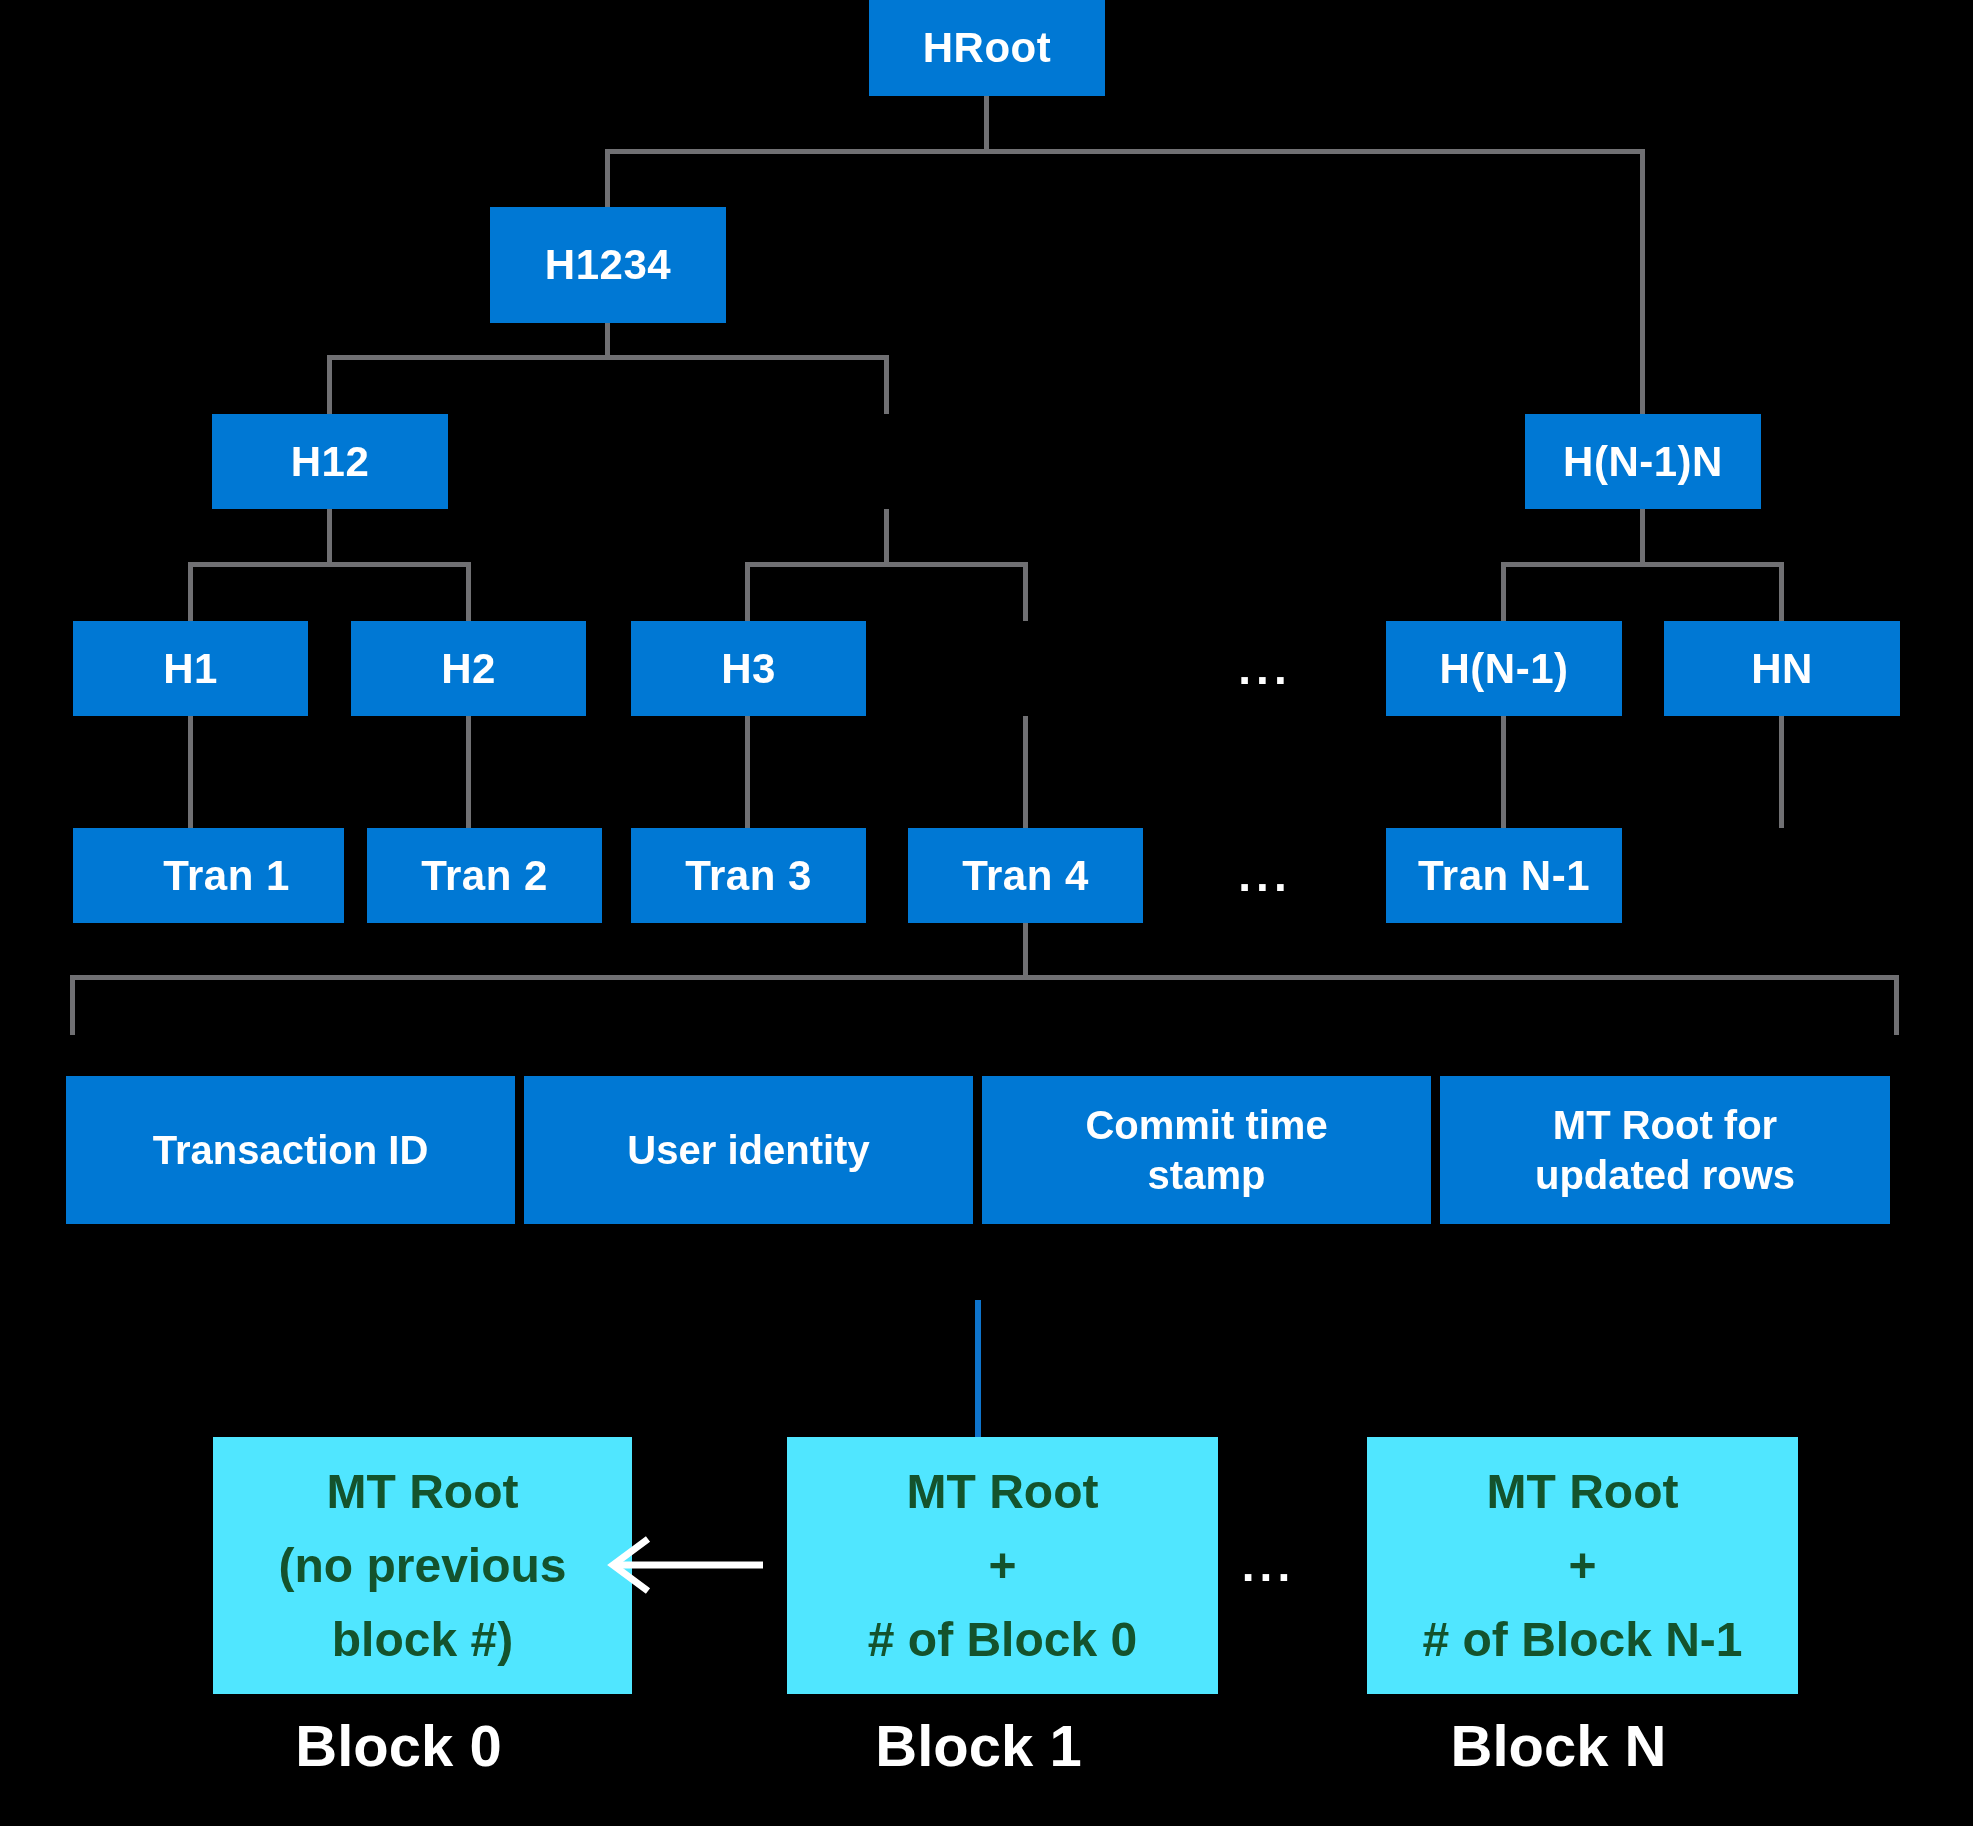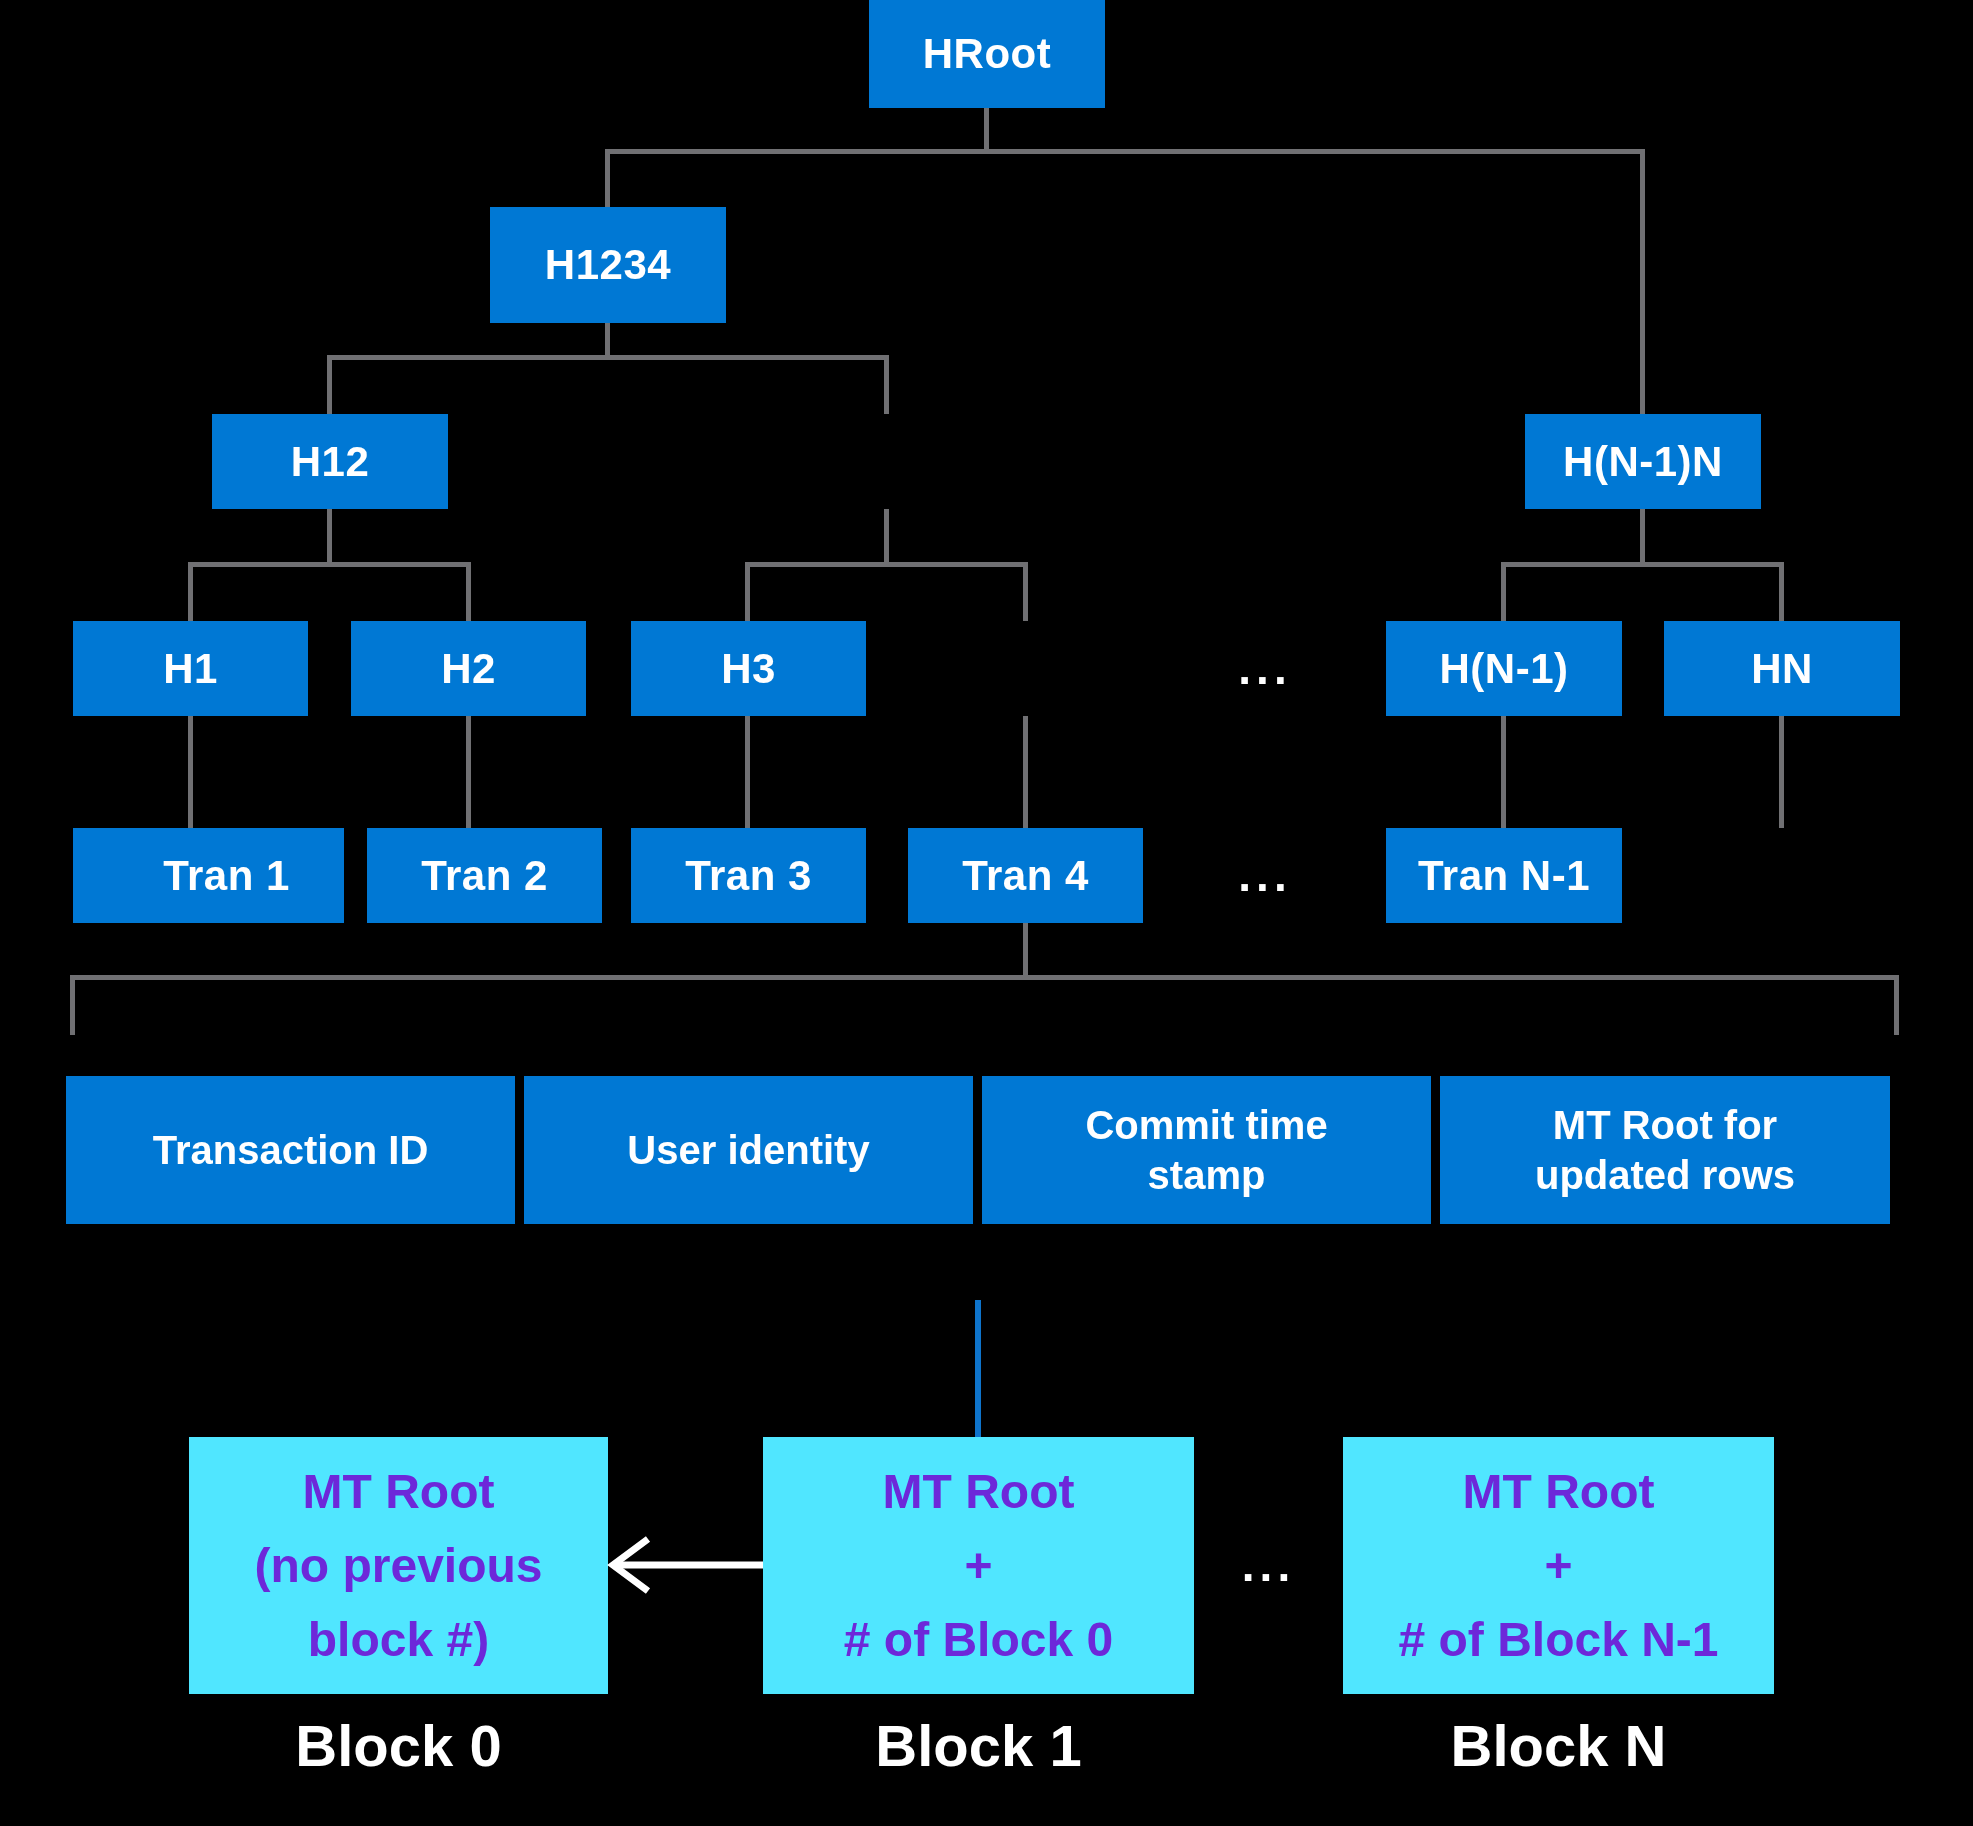--- a/index.html
+++ b/index.html
@@ -8,23 +8,23 @@
   .node{position:absolute;background:#0078D4;color:#fff;display:flex;align-items:center;
         justify-content:center;font-size:42px;font-weight:600;letter-spacing:0.5px;}
   .w235{width:235px;height:95px;}
   .line{position:absolute;background:#707073;}
   .blueline{position:absolute;background:#0E74CC;}
   .dots{position:absolute;color:#fff;font-size:46px;font-weight:700;letter-spacing:5px;
         text-align:center;}
   .cell{position:absolute;background:#0078D4;color:#fff;display:flex;align-items:center;
         justify-content:center;text-align:center;font-size:40px;font-weight:600;
         height:148px;top:1076px;white-space:pre-line;line-height:50px;}
-  .cyanbox{position:absolute;background:#50E6FF;color:#6d28d9;display:flex;align-items:center;
+  .cyanbox{position:absolute;background:#50E6FF;color:#14532d;display:flex;align-items:center;
         justify-content:center;text-align:center;font-size:48px;font-weight:600;
-        top:1437px;height:257px;white-space:pre-line;line-height:74px;}
+        top:1437px;height:257px;white-space:pre-line;line-height:74px;margin-left:24px;}
   .blocklabel{position:absolute;top:1712px;color:#fff;font-size:58px;font-weight:600;
         text-align:center;}
   .arrow{position:absolute;left:600px;top:1520px;}
 </style>
 </head>
 <body>
 
 <div class="canvas">
 
   <div class="line" style="left:984px;top:96px;width:5px;height:58px;"></div>
@@ -56,21 +56,21 @@
   <div class="line" style="left:745px;top:716px;width:5px;height:112px;"></div>
   <div class="line" style="left:1023px;top:716px;width:5px;height:112px;"></div>
   <div class="line" style="left:1501px;top:716px;width:5px;height:112px;"></div>
   <div class="line" style="left:1779px;top:716px;width:5px;height:112px;"></div>
 
   <div class="line" style="left:1023px;top:923px;width:5px;height:57px;"></div>
   <div class="line" style="left:70px;top:975px;width:1829px;height:5px;"></div>
   <div class="line" style="left:70px;top:975px;width:5px;height:60px;"></div>
   <div class="line" style="left:1894px;top:975px;width:5px;height:60px;"></div>
 
-  <div class="node" style="left:869px;top:0;width:236px;height:108px;">HRoot</div>
+  <div class="node" style="left:869px;top:0;width:236px;height:96px;">HRoot</div>
   <div class="node" style="left:490px;top:207px;width:236px;height:116px;">H1234</div>
   <div class="node w235" style="left:212px;top:414px;width:236px;">H12</div>
   <div class="node w235" style="left:1525px;top:414px;width:236px;">H(N-1)N</div>
   <div class="node w235" style="left:73px;top:621px;">H1</div>
   <div class="node w235" style="left:351px;top:621px;">H2</div>
   <div class="node w235" style="left:631px;top:621px;">H3</div>
   <div class="node w235" style="left:1386px;top:621px;width:236px;">H(N-1)</div>
   <div class="node w235" style="left:1664px;top:621px;width:236px;">HN</div>
   <div class="dots" style="left:1190px;top:621px;width:150px;height:95px;line-height:95px;">...</div>
   <div class="node w235" style="left:73px;top:828px;padding-left:36px;">Tran 1</div>

